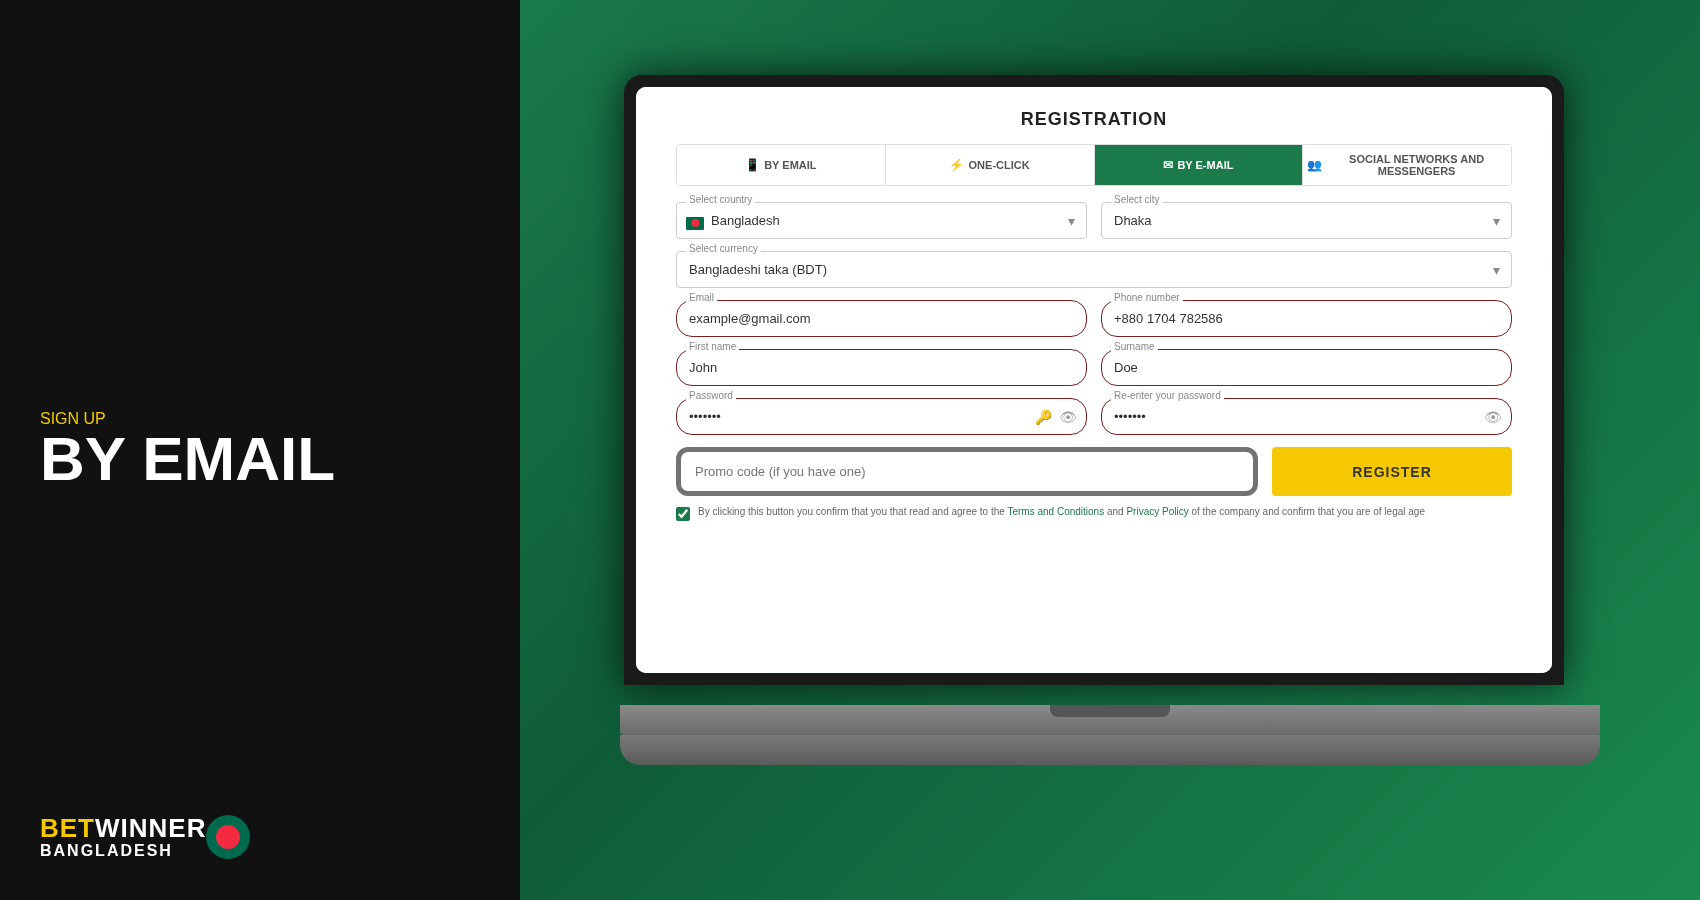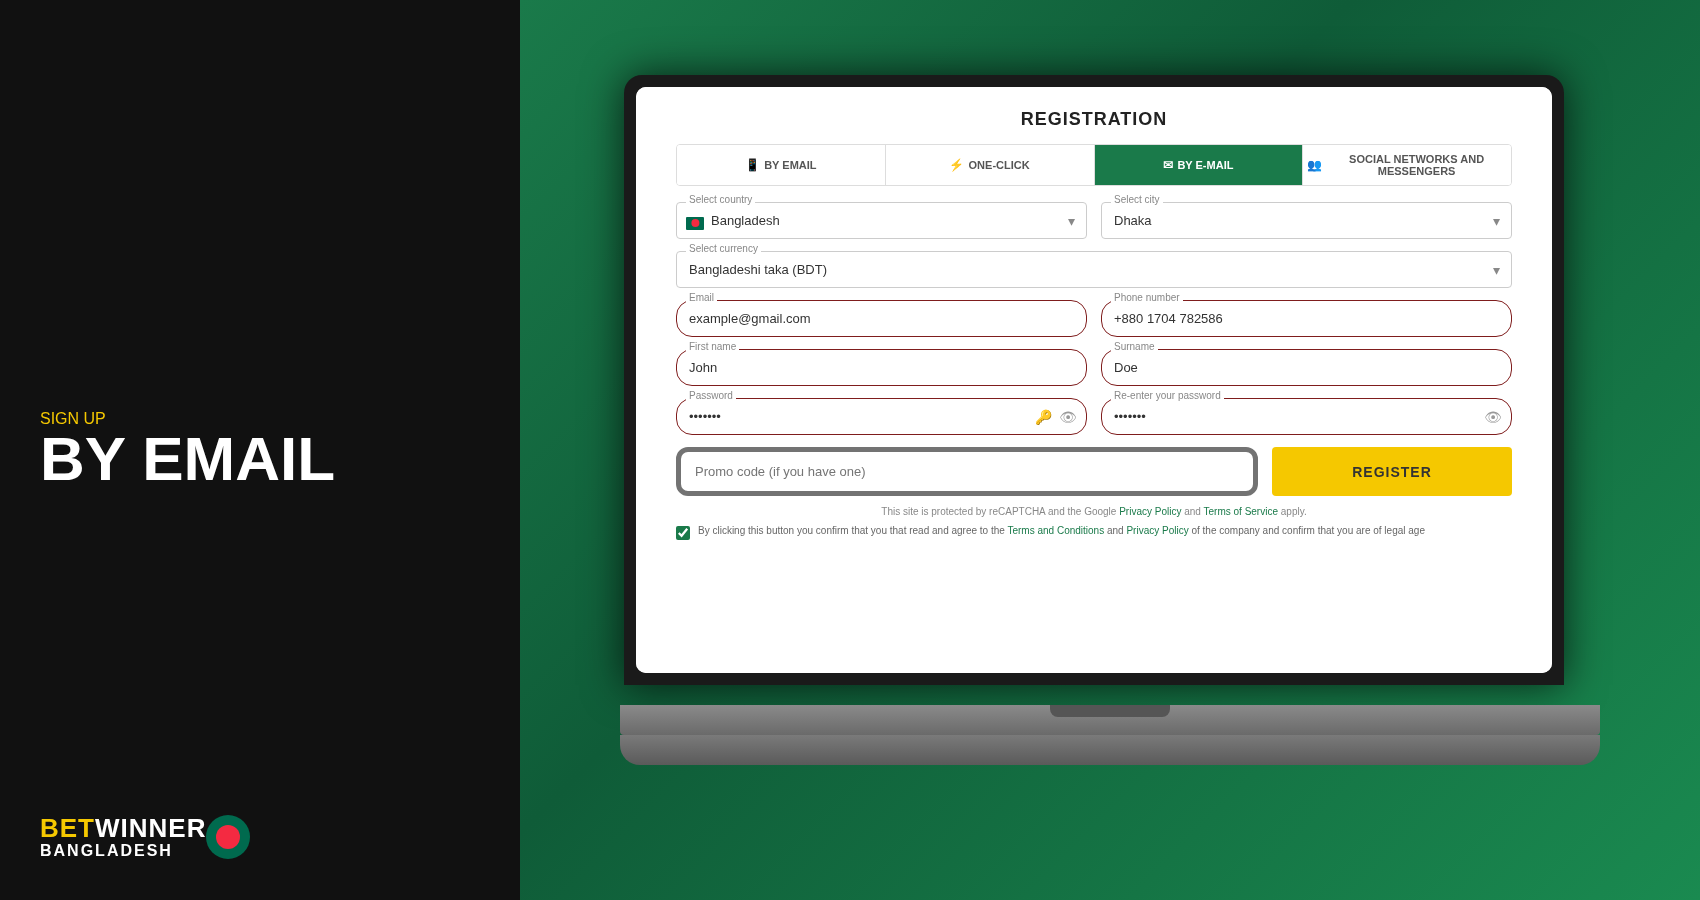--- a/index.html
+++ b/index.html
@@ -489,27 +489,20 @@
                 </div>
               </div>
             </div>
           </div>
 
           <div class="promo-register-row">
             <input class="promo-input" type="text" placeholder="Promo code (if you have one)" style="">
             <button class="register-btn">REGISTER</button>
           </div>
 
-          <div class="recaptcha-text">
-            <span>This site is protected by reCAPTCHA and the Google</span>
-            <a href="#">Privacy Policy</a>
-            <span>and</span>
-            <a href="#">Terms of Service</a>
-            <span>apply.</span>
-          </div>
 
           <div class="terms-row">
             <input type="checkbox" class="terms-check" checked="" style="">
             <span>
               <span>By clicking this button you confirm that you that read and agree to the</span>
               <a href="#">Terms and Conditions</a>
               <span>and</span>
               <a href="#">Privacy Policy</a>
               <span>of the company and confirm that you are of legal age</span>
             </span>

